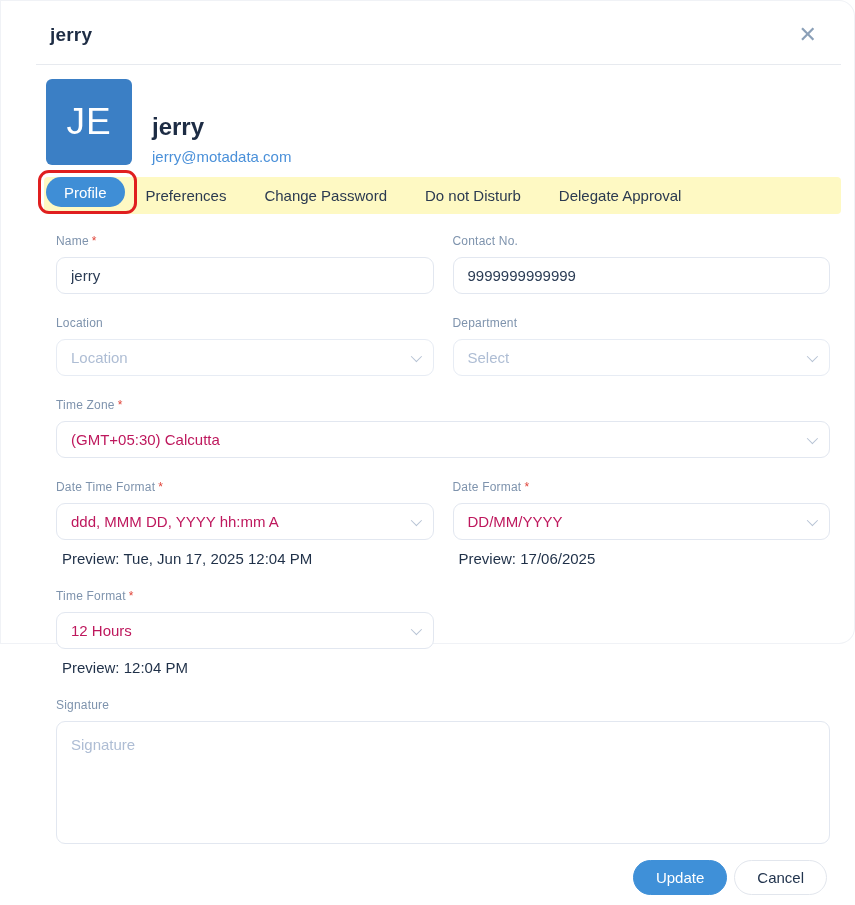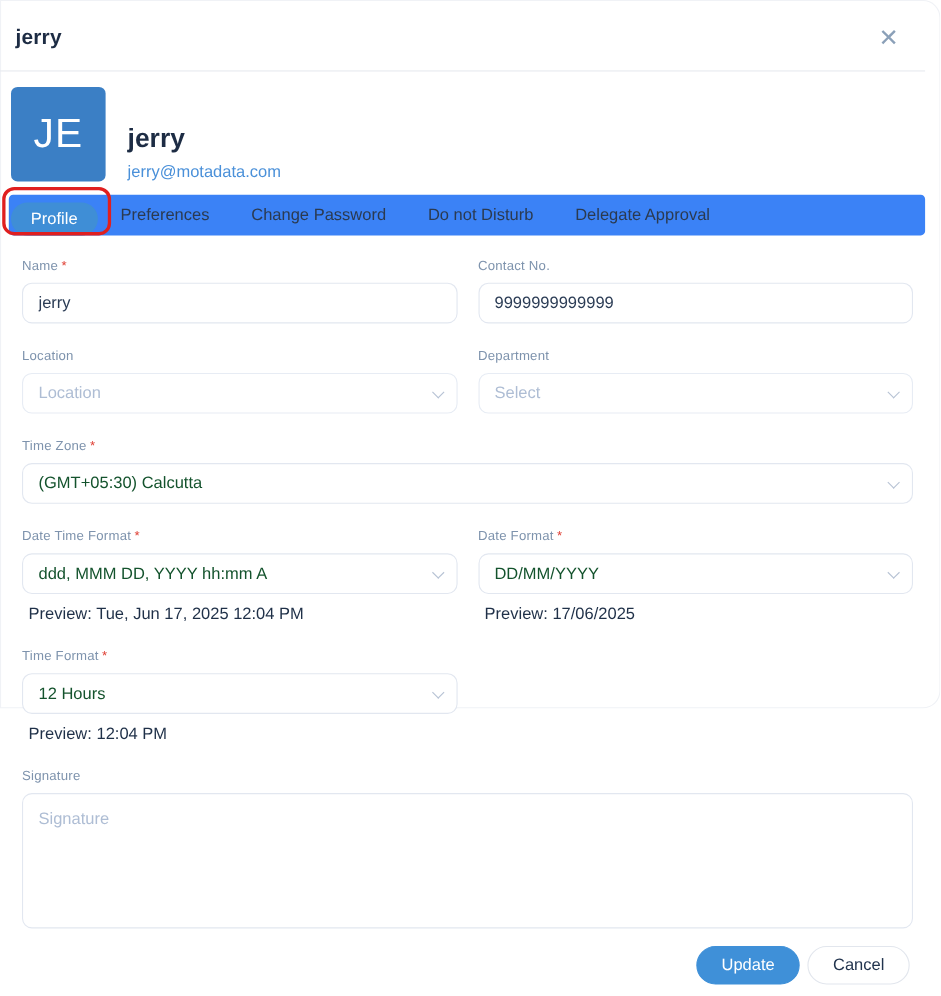--- a/index.html
+++ b/index.html
@@ -6,20 +6,21 @@
   html,body { background:#fff; }
   body {
     width:855px; height:905px; overflow:hidden;
     font-family:"Liberation Sans", sans-serif;
     color:#22344e;
   }
   .modal {
     width:855px; height:644px; background:#fff; position:relative;
     border-radius:0 16px 16px 0;
     box-shadow:0 0 0 1px #f0f2f6 inset;
+    padding-left:36px;
   }
 
   
   .modal-header {
     display:flex; align-items:center; justify-content:space-between;
     padding:22px 20px 16px 14px;
     border-bottom:1px solid #e7eaef;
     margin-right:14px;
   }
   .modal-title { font-size:19px; font-weight:700; color:#1d2c44; letter-spacing:.2px; }
@@ -35,22 +36,22 @@
     color:#fff; font-size:37px; font-weight:500; letter-spacing:1px;
     display:flex; align-items:center; justify-content:center; flex:0 0 auto;
   }
   .user-info { margin-left:20px; padding-top:10px; }
   .user-name { font-size:24px; font-weight:600; color:#1d2c44; }
   .user-email { font-size:15px; color:#4a90d9; margin-top:7px; }
 
   
   .tabs-wrap { position:relative; margin:12px 14px 0 8px; }
   .tabs {
-    background:#3b82f6; border-radius:4px; height:37px;
-    display:flex; align-items:flex-end; padding-left:2px;
+    background:#fef9c3; border-radius:4px; height:37px;
+    display:flex; align-items:flex-start; padding-left:2px;
   }
   .tab {
     font-size:15px; color:#2b3a50; padding:0 19px; cursor:pointer;
     background:none; border:none; font-family:inherit; height:100%;
   }
   .tab.active {
     background:#3f8ed6; color:#fff; border-radius:16px; height:30px;
     padding:0 18px; display:flex; align-items:center; margin-right:2px;
   }
   .tab-annotation {
@@ -66,21 +67,21 @@
     font-size:12px; color:#7e93ad; margin-bottom:9px; letter-spacing:.2px;
   }
   .req { color:#e0453a; margin-left:3px; }
   .control {
     height:37px; width:100%; border:1px solid #e2e7f0; border-radius:9px;
     background:#fff; display:flex; align-items:center; padding:0 14px;
     font-size:15px; color:#2b3c55; font-family:inherit;
   }
   input.control { outline:none; }
   .select { justify-content:space-between; cursor:pointer; }
-  .select .val { color:#14532d; }
+  .select .val { color:#be185d; }
   .select.muted .val { color:#aebdd4; }
   .select.disabled { border-color:#e7ecf4; }
   .chev {
     width:8px; height:8px; border-right:1.6px solid #b6c2d4; border-bottom:1.6px solid #b6c2d4;
     transform:rotate(45deg) translateY(-2px); flex:0 0 auto; margin-left:8px;
   }
   .preview { margin-top:10px; font-size:15px; color:#1f3048; padding-left:6px; }
   .preview .pv-label { font-weight:500; }
   .spacer-22 { height:22px; }
 

